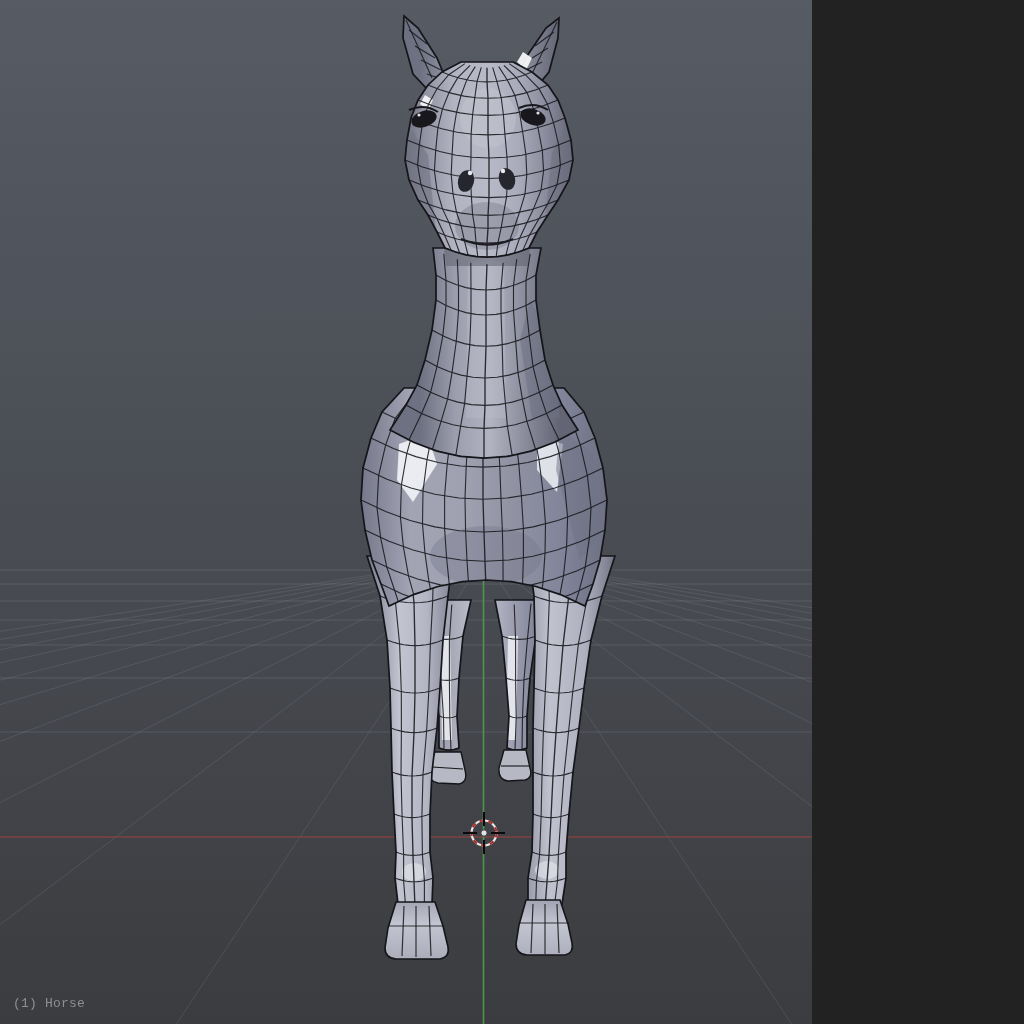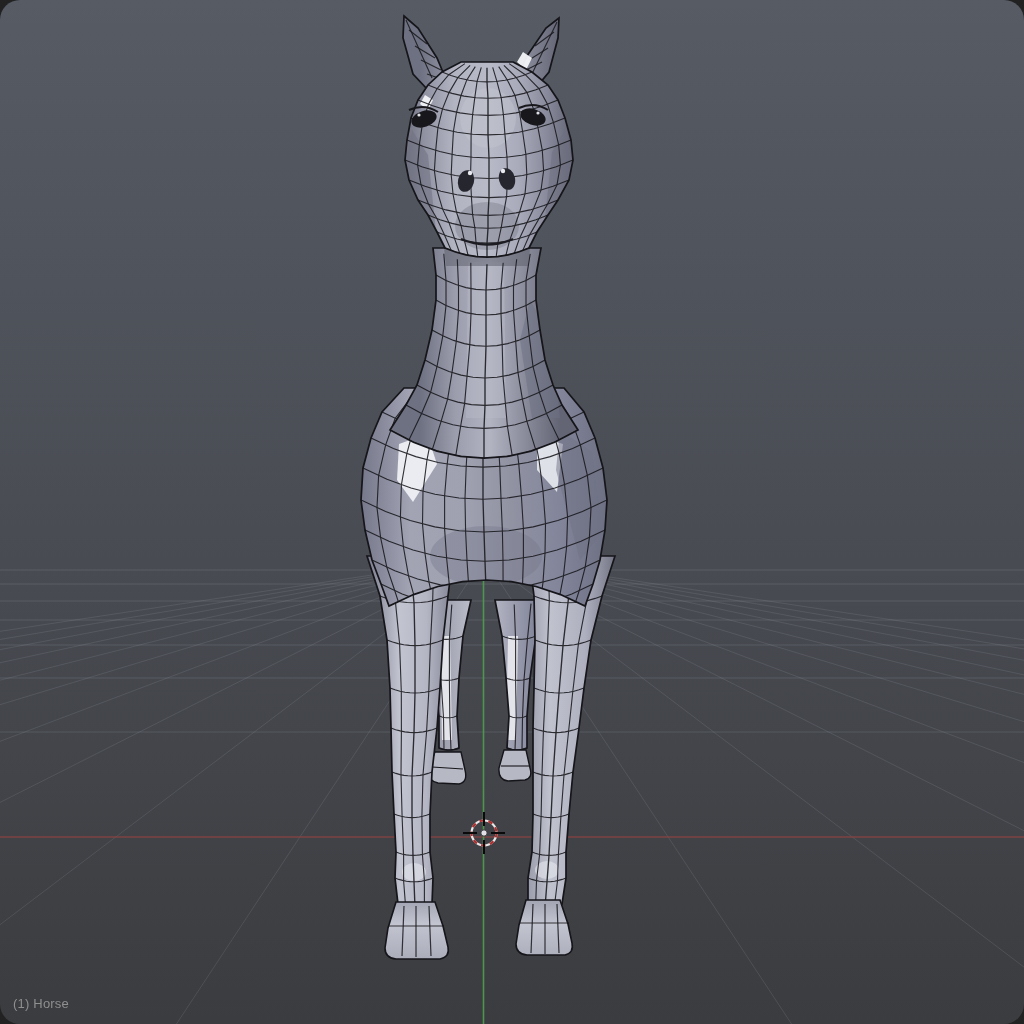--- a/index.html
+++ b/index.html
@@ -1,19 +1,18 @@
 <!DOCTYPE html>
 <html><head>
 <meta charset="utf-8">
 <style>
   html,body{margin:0;padding:0;background:#222;}
   .viewport{
-    position:relative;width:1024px;height:1024px;overflow:hidden;
-    font-family:Liberation Sans, sans-serif;
-    border-radius:20px;
+    position:relative;width:812px;height:1024px;overflow:hidden;
+    font-family:Liberation Mono, monospace;
   }
   .viewport svg{position:absolute;left:0;top:0;}
   .info{
     position:absolute;left:13px;top:996px;font-size:13px;letter-spacing:.2px;
   }
 </style>
 </head>
 <body>
 
 <div class="viewport" style="background: linear-gradient(rgb(86, 91, 100) 0%, rgb(73, 76, 83) 52%, rgb(59, 60, 63) 100%);">

